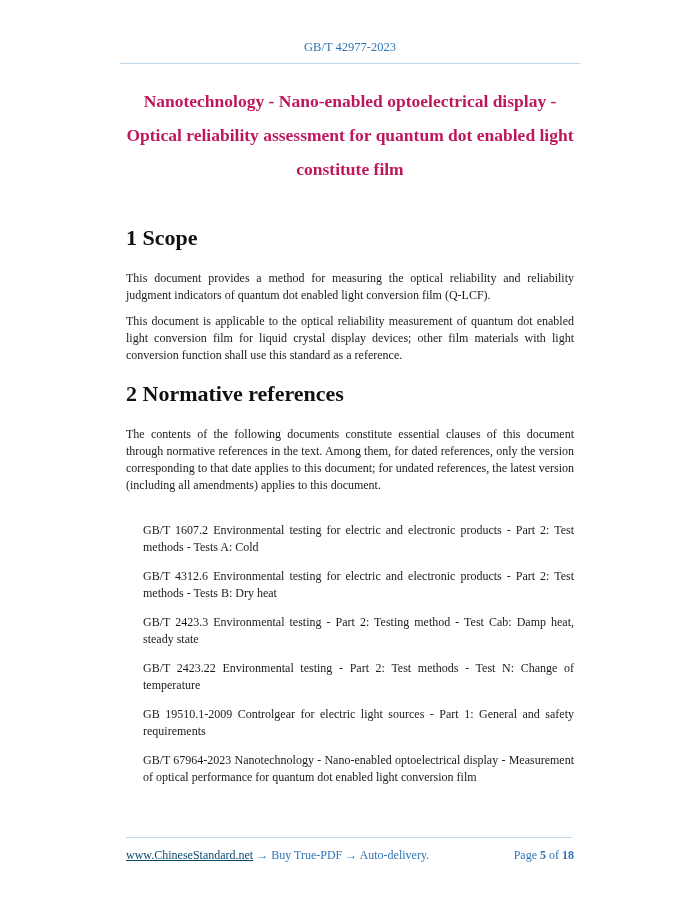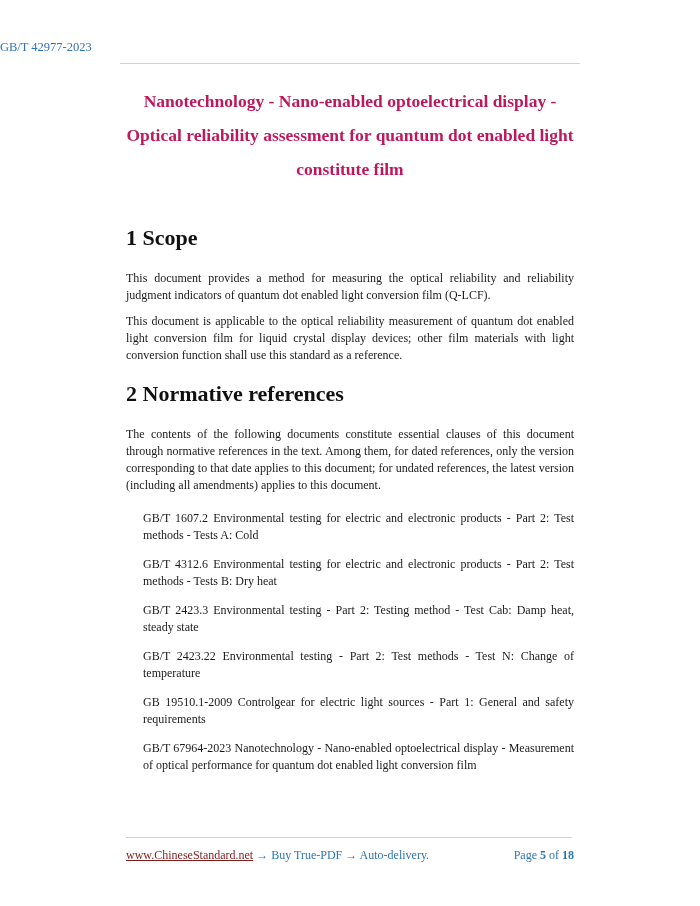--- a/index.html
+++ b/index.html
@@ -13,20 +13,21 @@
     position: relative;
     overflow: hidden;
     font-family: "Liberation Serif", "DejaVu Serif", serif;
     color: #1a1a1a;
   }
   .header {
     position: absolute;
     top: 40px;
     left: 0;
     width: 700px;
+    text-align: center;
     font-size: 12.5px;
     color: #2e75b6;
   }
   .header-rule {
     position: absolute;
     top: 63px;
     left: 120px;
     width: 460px;
     height: 1px;
     background: #bdd7ee;
@@ -82,21 +83,21 @@
     position: absolute;
     top: 848px;
     left: 126px;
     width: 448px;
     font-size: 12px;
     color: #2e75b6;
     display: flex;
     justify-content: space-between;
   }
   .footer a {
-    color: #7f1d1d;
+    color: #0c4a6e;
     text-decoration: underline;
   }
   .footer b {
     font-weight: bold;
   }
 </style>
 </head>
 <body>
 
 <div class="header">
@@ -112,21 +113,21 @@
 
 <div class="content">
   <section>
     <h2>1 Scope</h2>
     <p>This document provides a method for measuring the optical reliability and reliability judgment indicators of quantum dot enabled light conversion film (Q-LCF).</p>
     <p>This document is applicable to the optical reliability measurement of quantum dot enabled light conversion film for liquid crystal display devices; other film materials with light conversion function shall use this standard as a reference.</p>
   </section>
 
   <section class="sec2">
     <h2>2 Normative references</h2>
-    <p style="margin-bottom:16px;">The contents of the following documents constitute essential clauses of this document through normative references in the text. Among them, for dated references, only the version corresponding to that date applies to this document; for undated references, the latest version (including all amendments) applies to this document.</p>
+    <p style="margin-bottom:28px;">The contents of the following documents constitute essential clauses of this document through normative references in the text. Among them, for dated references, only the version corresponding to that date applies to this document; for undated references, the latest version (including all amendments) applies to this document.</p>
     <div class="refs">
       <p>GB/T 1607.2 Environmental testing for electric and electronic products - Part 2: Test methods - Tests A: Cold</p>
       <p>GB/T 4312.6 Environmental testing for electric and electronic products - Part 2: Test methods - Tests B: Dry heat</p>
       <p>GB/T 2423.3 Environmental testing - Part 2: Testing method - Test Cab: Damp heat, steady state</p>
       <p>GB/T 2423.22 Environmental testing - Part 2: Test methods - Test N: Change of temperature</p>
       <p>GB 19510.1-2009 Controlgear for electric light sources - Part 1: General and safety requirements</p>
       <p>GB/T 67964-2023 Nanotechnology - Nano-enabled optoelectrical display - Measurement of optical performance for quantum dot enabled light conversion film</p>
     </div>
   </section>
 </div>

